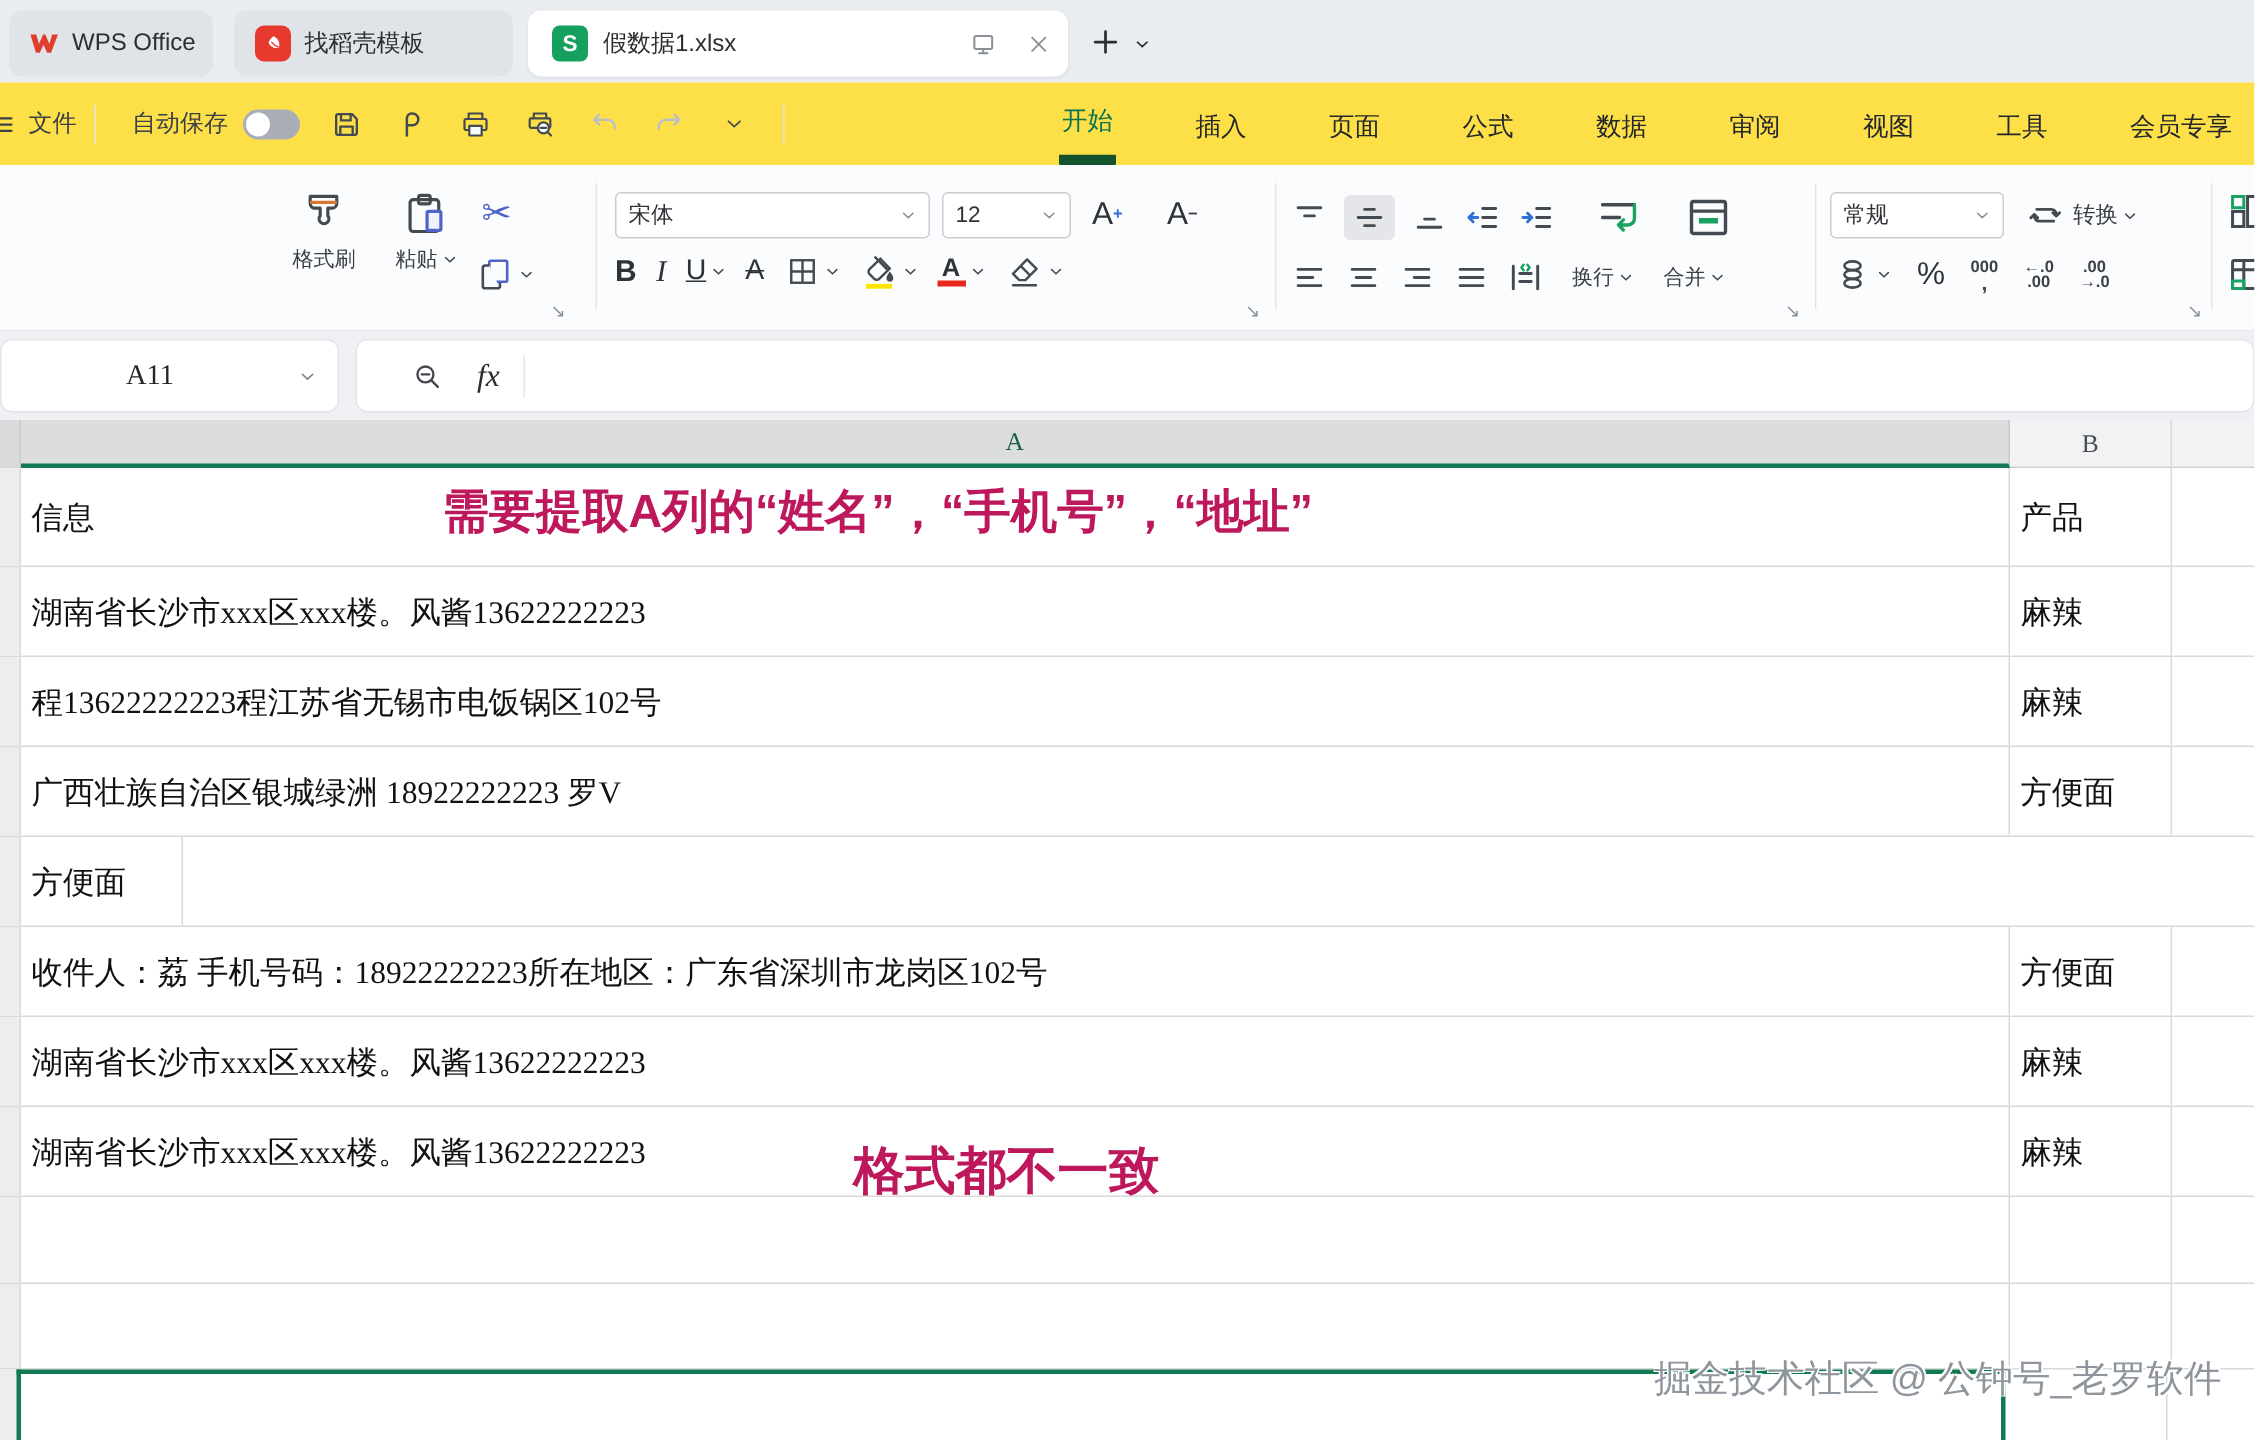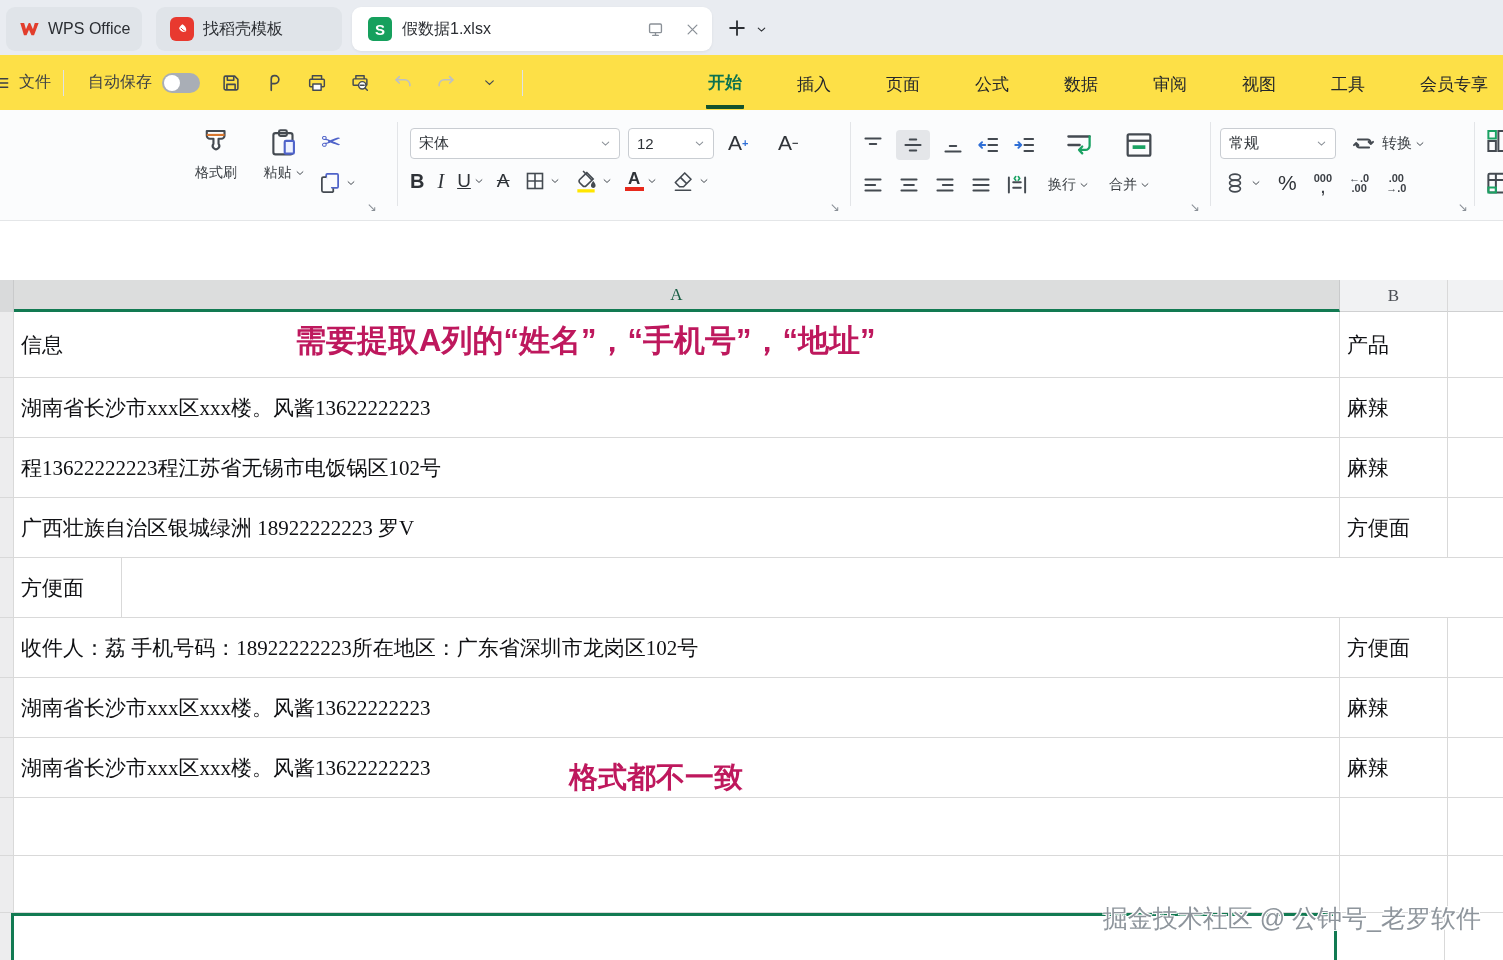--- a/index.html
+++ b/index.html
@@ -23,21 +23,21 @@
   .vdiv { width:1px; height:26px; background:#dfe2e6; margin:0 12px; }
   .mitem { font-size:16px; color:#3c4045; white-space:nowrap; }
   .toggle { width:38px; height:20px; border-radius:10px; background:#a9aeb6; position:relative; margin-left:10px; }
   .toggle .knob { position:absolute; left:2px; top:2px; width:16px; height:16px; border-radius:8px; background:#fff; }
   .qat { display:flex; align-items:center; gap:17px; margin-left:18px; }
   .qbtn { display:flex; align-items:center; justify-content:center; width:26px; height:26px; }
   .disabled svg { stroke:#bcc0c5 !important; }
   .disabled svg path { stroke:#bcc0c5 !important; }
   .rtabs { position:absolute; left:706px; top:0; height:55px; display:flex; align-items:center; gap:51px; }
   .rtab { font-size:17px; color:#23262b; padding:14px 2px 11px; white-space:nowrap; }
-  .rtab.active { color:#0c7250; font-weight:bold; border-bottom:4px solid #14532d; border-radius:1px; }
+  .rtab.active { color:#0c7250; font-weight:normal; border-bottom:7px solid #14532d; border-radius:1px; }
 
   
   .ribbon { position:absolute; left:0; top:110px; width:1503px; height:111px; background:#fbfcfd; border-bottom:1px solid #e4e6e8; overflow:hidden; }
   .rdiv { position:absolute; top:12px; width:1px; height:84px; background:#e3e5e8; }
   .group { position:absolute; top:0; height:110px; }
   .bigbtn { position:absolute; display:flex; flex-direction:column; align-items:center; gap:4px; }
   .biglbl { font-size:14px; color:#3c4045; white-space:nowrap; display:flex; align-items:center; }
   .launch { position:absolute; bottom:6px; font-size:12px; color:#8a9097; }
   .selbox { background:#fff; border:1px solid #c9cdd2; border-radius:4px; height:31px; display:flex; align-items:center; padding:0 8px; font-size:15px; color:#2f3338; }
   .selbox .grow { flex:1; }
@@ -68,21 +68,21 @@
   .ca { width:1326px; border-right:1px solid #d9d9d9; display:flex; align-items:center; overflow:hidden; }
   .cb { width:108px; border-right:1px solid #d9d9d9; display:flex; align-items:center; overflow:hidden; }
   .cc { flex:1; }
   .ct { font-family:"Liberation Serif","DejaVu Serif",serif; font-size:21px; color:#101114; padding-left:7px; white-space:pre; }
   .r1 { height:66px; } .r2,.r3,.r4,.r5,.r6,.r7,.r8 { height:60px; } .r9 { height:58px; } .r10 { height:57px; }
   .r11 { flex:1; border-bottom:none; }
   .ca.sel { border-top:3px solid #127a52; border-left:3px solid #127a52; border-right:3px solid #127a52; margin-left:-3px; }
 
   .anno { position:absolute; color:#be185d; font-weight:bold; white-space:nowrap; z-index:5; pointer-events:none; }
   .anno1 { left:295px; top:40px; font-size:31px; }
-  .anno2 { left:569px; top:478px; font-size:29px; }
+  .anno2 { left:569px; top:478px; font-size:34px; }
   .wmark { position:absolute; right:22px; top:622px; font-size:25px; color:#8e959c; z-index:6; pointer-events:none; white-space:nowrap;
            text-shadow:1px 1px 0 #fff, -1px -1px 0 #fff, 1px -1px 0 #fff, -1px 1px 0 #fff; }
 
   svg.ic { display:block; }
 </style>
 </head>
 <body>
 
 <div class="app">
 
@@ -471,20 +471,38 @@
       <span style="position:absolute; left:0; top:58px;">
         <svg class="ic" width="30" height="30" viewBox="0 0 24 24" fill="none" stroke="#444a51" stroke-width="1.6">
             <rect x="3.5" y="4.5" width="17" height="15" rx="1"></rect>
             <path d="M3.5 9.5h17M9.5 4.5v15"></path>
             <path d="M3.5 15.5h6v4h-6z" stroke="#1aa263"></path>
           </svg>
       </span>
     </div>
   </div>
 
+  <div class="fbar">
+    <div class="panel namebox">
+      <span class="nametxt">A11</span>
+      <svg class="ic" style="margin-right:14px;" width="12" height="12" viewBox="0 0 24 24" fill="none" stroke="#7c828a" stroke-width="2.2" stroke-linecap="round">
+          <path d="M5 9l7 6.5L19 9"></path>
+        </svg>
+    </div>
+    <div class="panel fxpanel">
+      <span style="margin-left:36px;">
+        <svg class="ic" width="22" height="22" viewBox="0 0 24 24" fill="none" stroke="#44484e" stroke-width="1.7" stroke-linecap="round">
+            <circle cx="10.5" cy="10.5" r="5.8"></circle>
+            <path d="M14.8 14.8L19.5 19.5M7.8 10.5h5.4"></path>
+          </svg>
+      </span>
+      <span style="margin-left:22px; font-family:'Liberation Serif','DejaVu Serif',serif; font-style:italic; font-size:21px; color:#2a2d31;">fx</span>
+      <span class="fxdiv"></span>
+    </div>
+  </div>
 
   <div class="grid">
     <div class="ghead">
       <div class="corner"></div>
       <div class="ha">A</div>
       <div class="hb">B</div>
       <div class="hc"></div>
     </div>
 
     <div class="row r1">

